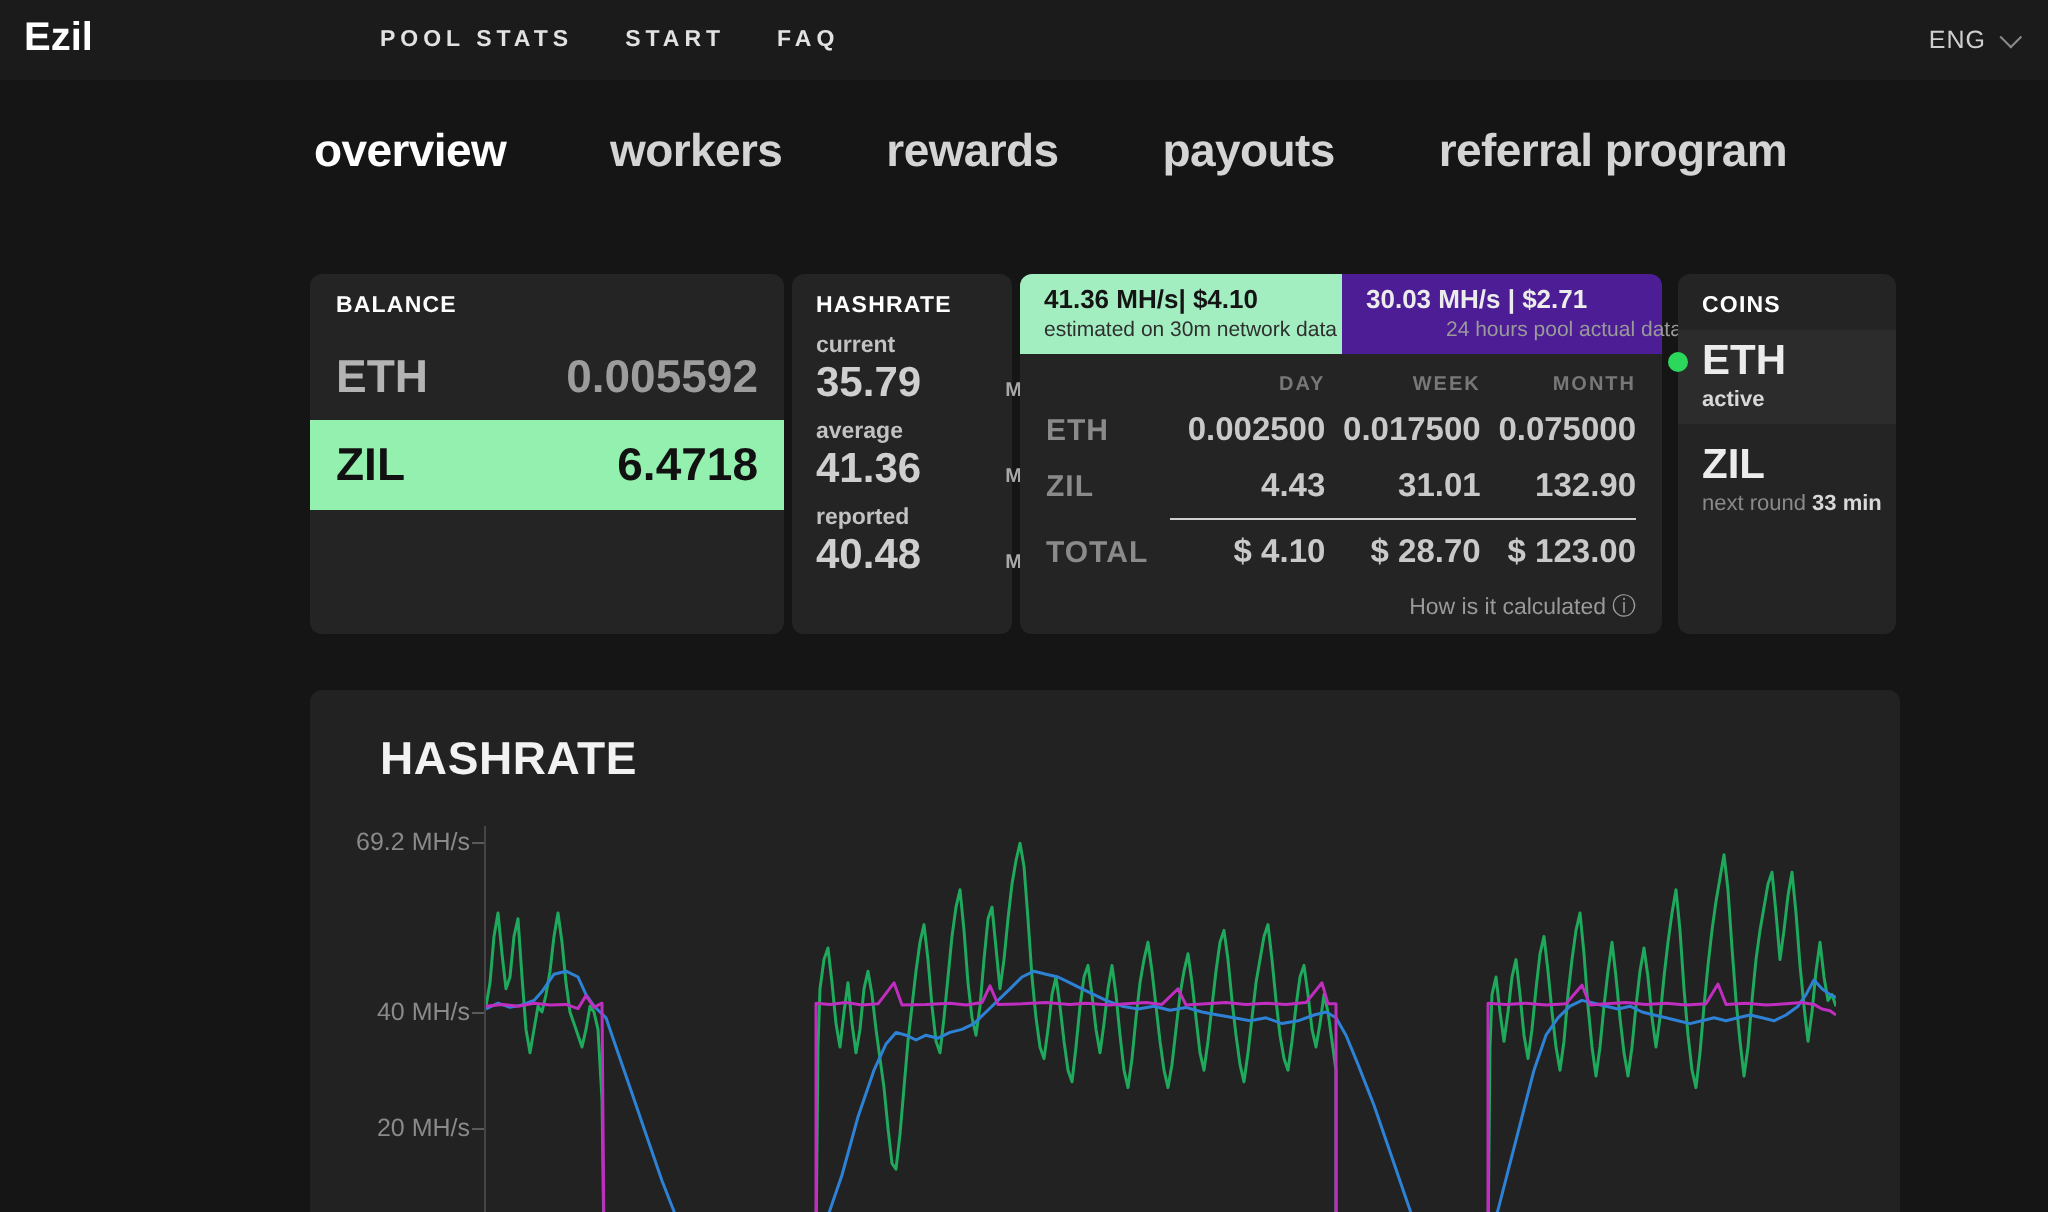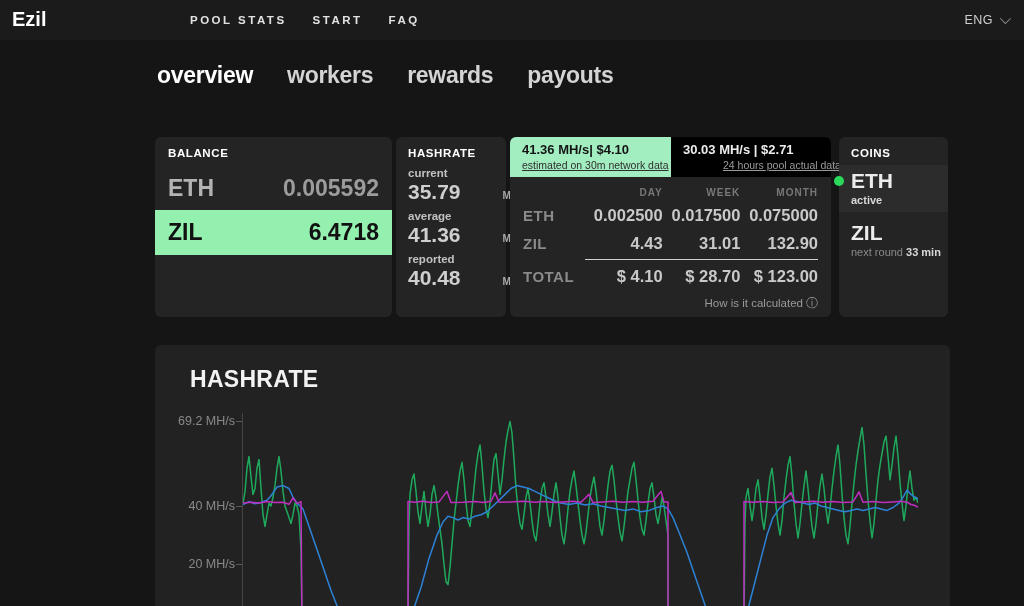--- a/index.html
+++ b/index.html
@@ -12,21 +12,21 @@
   }
   
   .topnav { position:absolute; left:0; top:0; width:1024px; height:40px; background:#1b1b1b; }
   .logo { position:absolute; left:12px; top:8px; font-size:20px; font-weight:bold; color:#fff; cursor:pointer; }
   .navlinks { position:absolute; left:190px; top:0; height:40px; display:flex; align-items:center; gap:26px; }
   .navlink { font-size:11.5px; font-weight:bold; letter-spacing:2.5px; color:#e2e2e2; cursor:pointer; }
   .lang { position:absolute; right:16px; top:0; height:40px; display:flex; align-items:center; gap:7px; cursor:pointer; }
   .lang-label { font-size:12.5px; color:#cfcfcf; letter-spacing:0.5px; }
   .chev { width:8px; height:8px; border-right:1.6px solid #8a8a8a; border-bottom:1.6px solid #8a8a8a; transform:rotate(45deg) translateY(-2px); display:inline-block; }
   
-  .tabs { position:absolute; left:157px; top:62px; display:flex; gap:34px; }
+  .tabs { position:absolute; left:157px; top:62px; display:flex; gap:52px; }
   .tab { font-size:23px; font-weight:bold; color:#d4d4d4; letter-spacing:-0.3px; padding-bottom:9px; border-bottom:3px solid transparent; cursor:pointer; }
   .tab.active { color:#fff; }
   
   .card { position:absolute; background:#242424; border-radius:6px; }
   .card-title { font-size:11.5px; font-weight:bold; letter-spacing:0.6px; color:#fff; }
   
   #balance-card { left:155px; top:137px; width:237px; height:180px; }
   #balance-card .card-title { position:absolute; left:13px; top:10px; }
   .bal-row { position:absolute; left:0; width:237px; height:43px; display:flex; align-items:center; justify-content:space-between; padding:0 13px; }
   .bal-row .coin { font-size:23px; font-weight:bold; color:#b3b3b3; }
@@ -38,23 +38,23 @@
   #hashrate-card .card-title { position:absolute; left:12px; top:10px; }
   .hr-stats { position:absolute; left:12px; top:28px; }
   .hr-label { font-size:11.5px; font-weight:bold; color:#c2c2c2; margin-top:2px; }
   .hr-value { font-size:21px; font-weight:bold; color:#cfcfcf; line-height:25px; white-space:nowrap; }
   .hr-unit { font-size:10px; font-weight:bold; color:#a8a8a8; margin-left:3px;padding-left:39px; }
   
   #estimates-card { left:510px; top:137px; width:321px; height:180px; }
   .est-tabs { position:absolute; left:0; top:0; width:331px; height:40px; display:flex; }
   .est-tab { width:161px; height:40px; padding:5px 0 0 12px; cursor:pointer; }
   .est-tab.green { background:#a3eec0; border-radius:6px 0 0 0; }
-  .est-tab.dark  { background:#000000; border-radius:0 6px 0 0; width:160px; }
+  .est-tab.dark  { background:#4c1d95; border-radius:0 6px 0 0; width:160px; }
   .est-tab .t1 { font-size:13px; font-weight:bold; color:#141414; white-space:nowrap; }
-  .est-tab .t2 { font-size:10.5px; color:#2f2f2f; margin-top:2px; white-space:nowrap;text-decoration:underline; }
+  .est-tab .t2 { font-size:10.5px; color:#2f2f2f; margin-top:2px; white-space:nowrap; }
   .est-tab.dark .t1 { color:#ececec; }
   .est-tab.dark .t2 { color:#9a9a9a;margin-left:40px; }
   .est-table { position:absolute; left:13px; top:44px; width:295px; }
   .est-row { display:flex; align-items:center; height:28px; }
   .est-row .rlabel { width:62px; font-size:15px; font-weight:bold; color:#8a8a8a; letter-spacing:0.5px; }
   .est-vals { flex:1; display:flex; }
   .est-vals span { flex:1; text-align:right; font-size:16.5px; font-weight:bold; color:#c9c9c9; }
   .est-head { height:18px; margin-top:2px; }
   .est-head .est-vals span { font-size:10px; font-weight:bold; letter-spacing:1px; color:#787878; }
   .est-divider { height:1px; background:#cfcfcf; margin-left:62px; margin-top:2px; margin-bottom:2px; }
@@ -92,20 +92,21 @@
     <span class="lang-label">ENG</span>
     <span class="chev"></span>
   </div>
 </div>
 
 <div class="tabs">
   <span class="tab active">overview</span>
   <span class="tab">workers</span>
   <span class="tab">rewards</span>
   <span class="tab">payouts</span>
+  <span class="tab">referral program</span>
 </div>
 
 <div class="card" id="balance-card">
   <div class="card-title">BALANCE</div>
   <div class="bal-row" style="top:30px;">
     <span class="coin">ETH</span>
     <span class="val">0.005592</span>
   </div>
   <div class="bal-row hl" style="top: 73px; background: rgb(147, 240, 174);">
     <span class="coin">ZIL</span>

